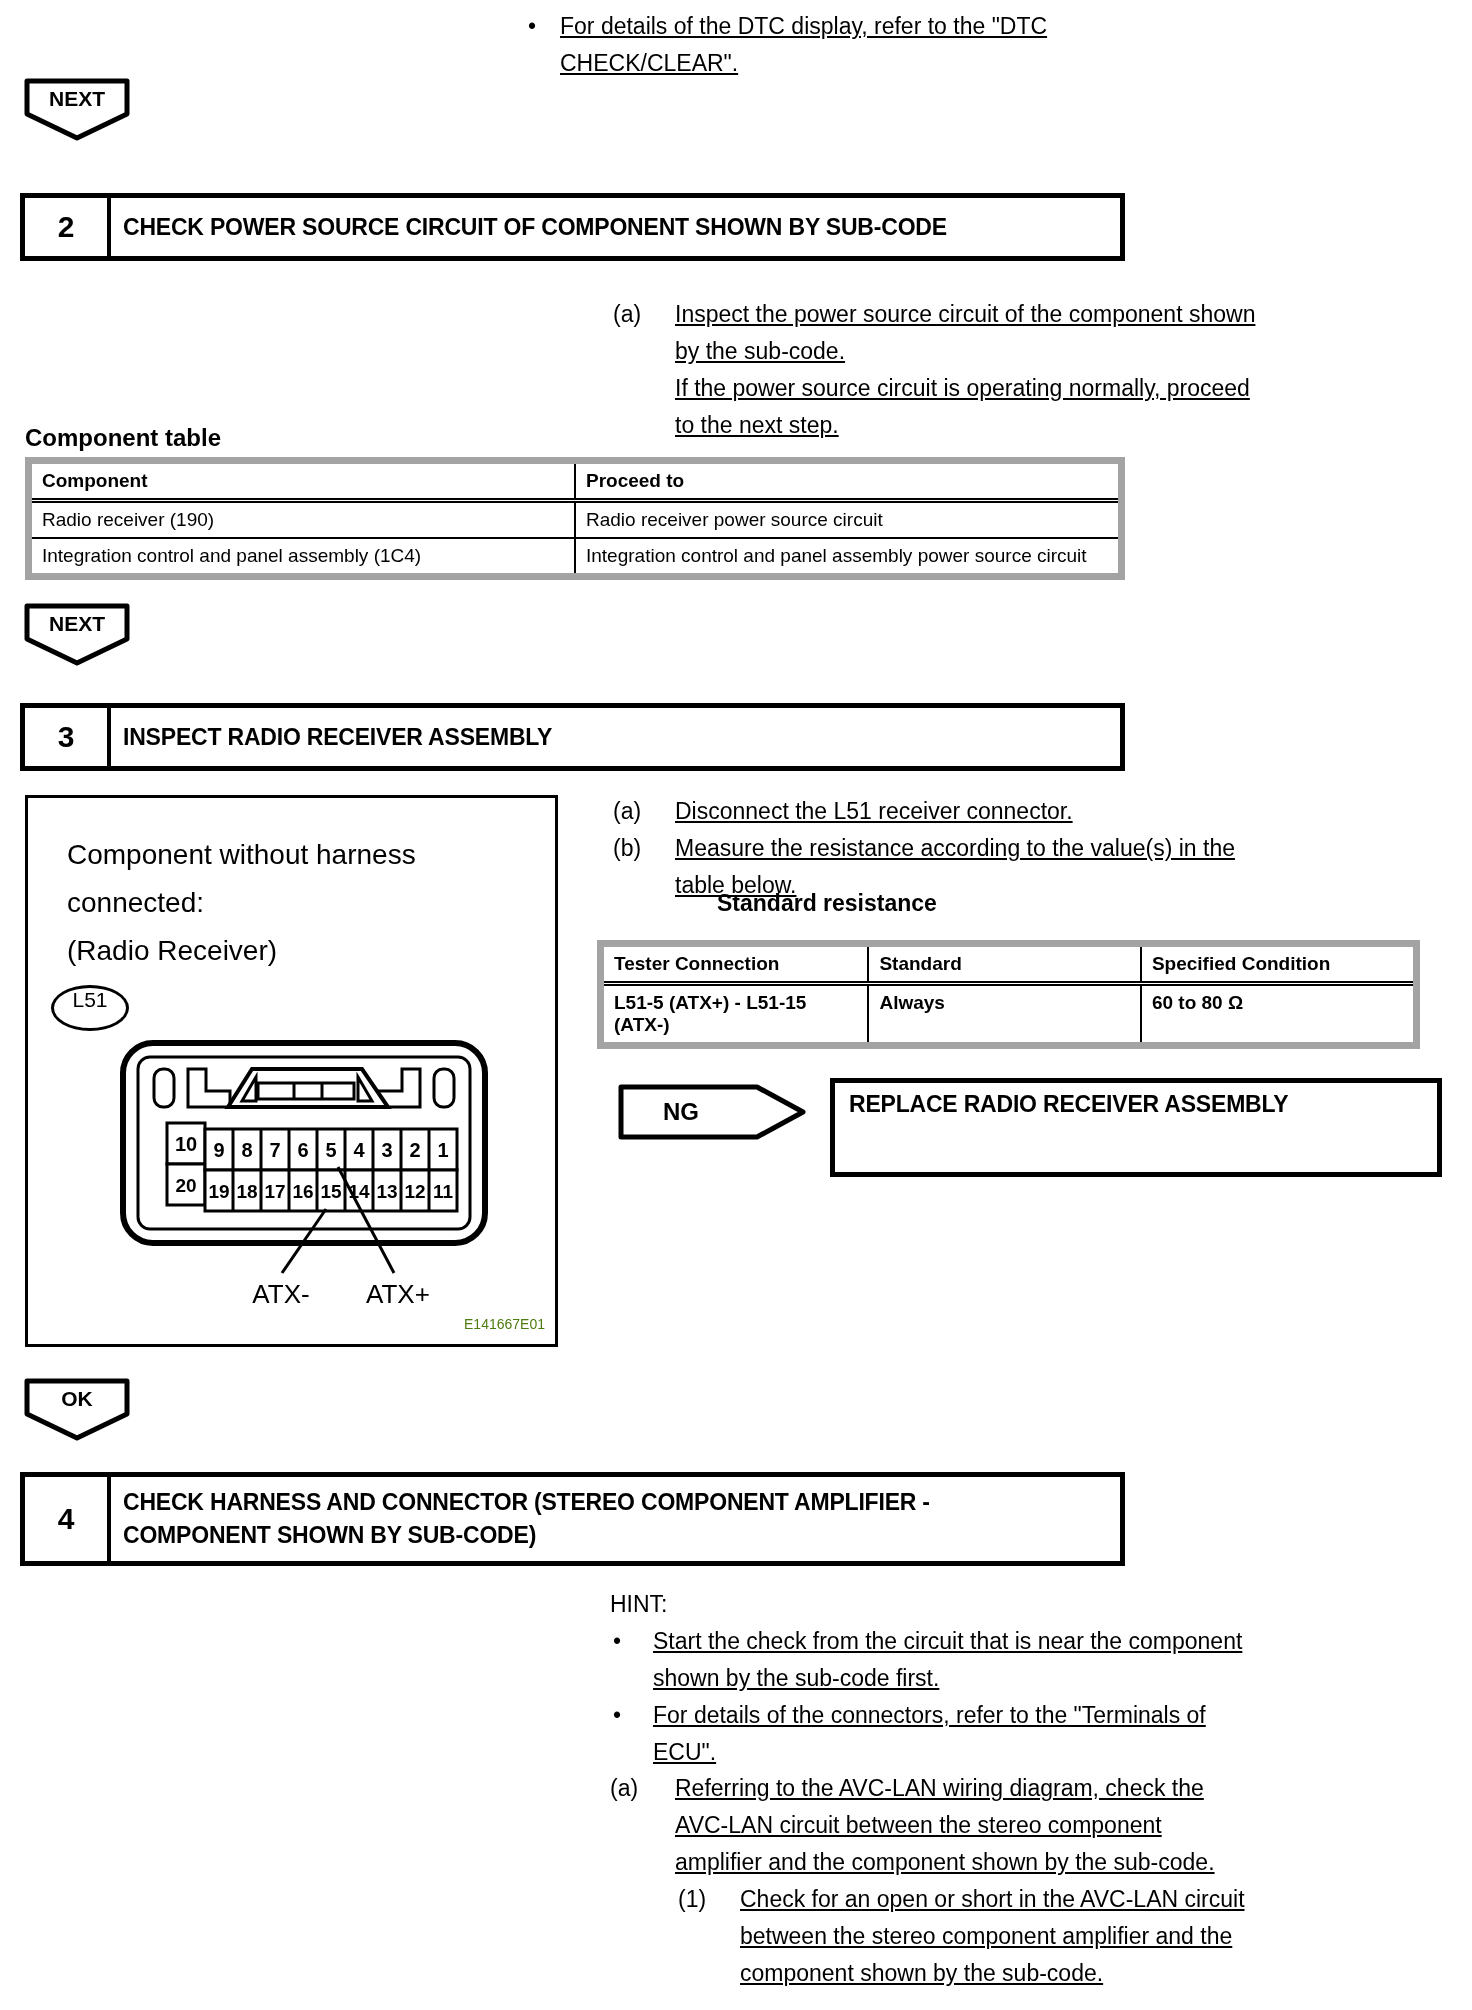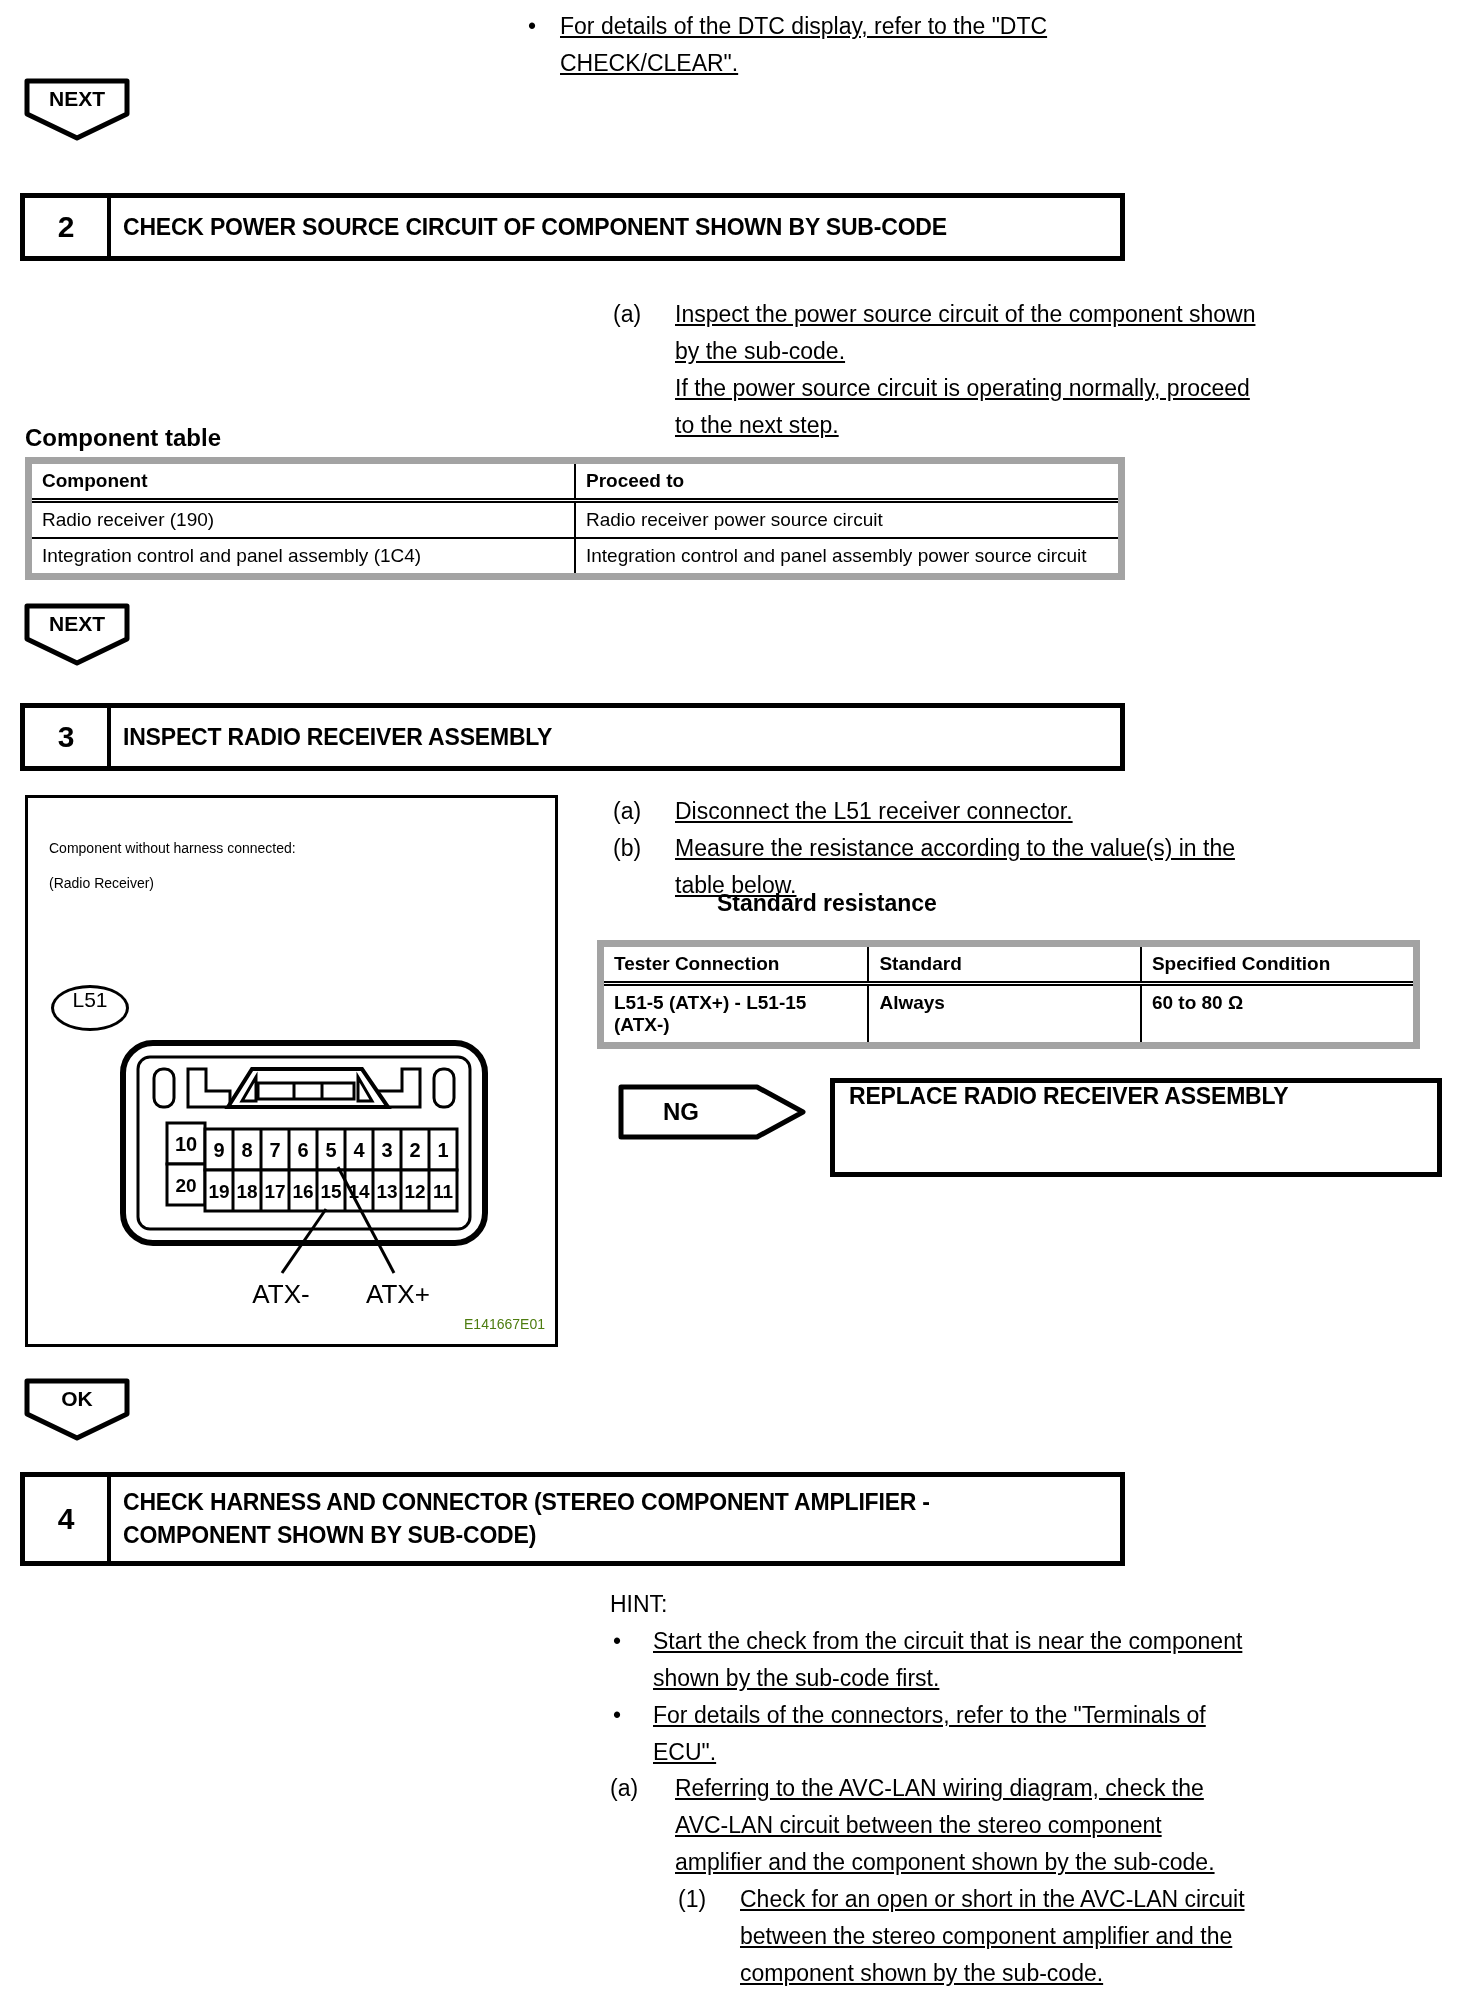--- a/index.html
+++ b/index.html
@@ -28,26 +28,26 @@
   .doc-table th { border-bottom:5px double #000; font-weight:bold; }
   .comp-table { font-size:19px; }
   .res-table  { font-size:19px; font-weight:bold; }
 
   
   svg text { font-family:"Liberation Sans", sans-serif; }
   .flow-label { font-weight:bold; font-size:21px; }
   .ng-label { font-weight:bold; font-size:24px; }
 
   
-  .action-box { position:absolute; border:5px solid #000; background:#fff; padding:0 14px;
+  .action-box { position:absolute; border:5px solid #000; background:#fff; padding:8px 14px;
                 font-weight:bold; font-size:23px; letter-spacing:-0.2px; }
 
   
   .figure-box { position:absolute; left:25px; top:795px; width:533px; height:552px; border:3px solid #000; background:#fff; }
-  .figure-caption { position:absolute; left:21px; top:33px; font-size:14px; line-height:35px; }
+  .figure-caption { position:absolute; left:39px; top:33px; font-size:28px; line-height:48px; }
   .connector-oval { position:absolute; left:23px; top:187px; width:78px; height:46px; border:3px solid #000;
                     border-radius:50%; display:flex; justify-content:center; font-size:21px; }
   .figure-code { position:absolute; right:10px; bottom:12px; font-size:14px; color:#4d7c0f; }
 
   .heading { font-weight:bold; font-size:24px; }
   .subheading { font-weight:bold; font-size:23px; }
 </style>
 </head>
 <body>
 

